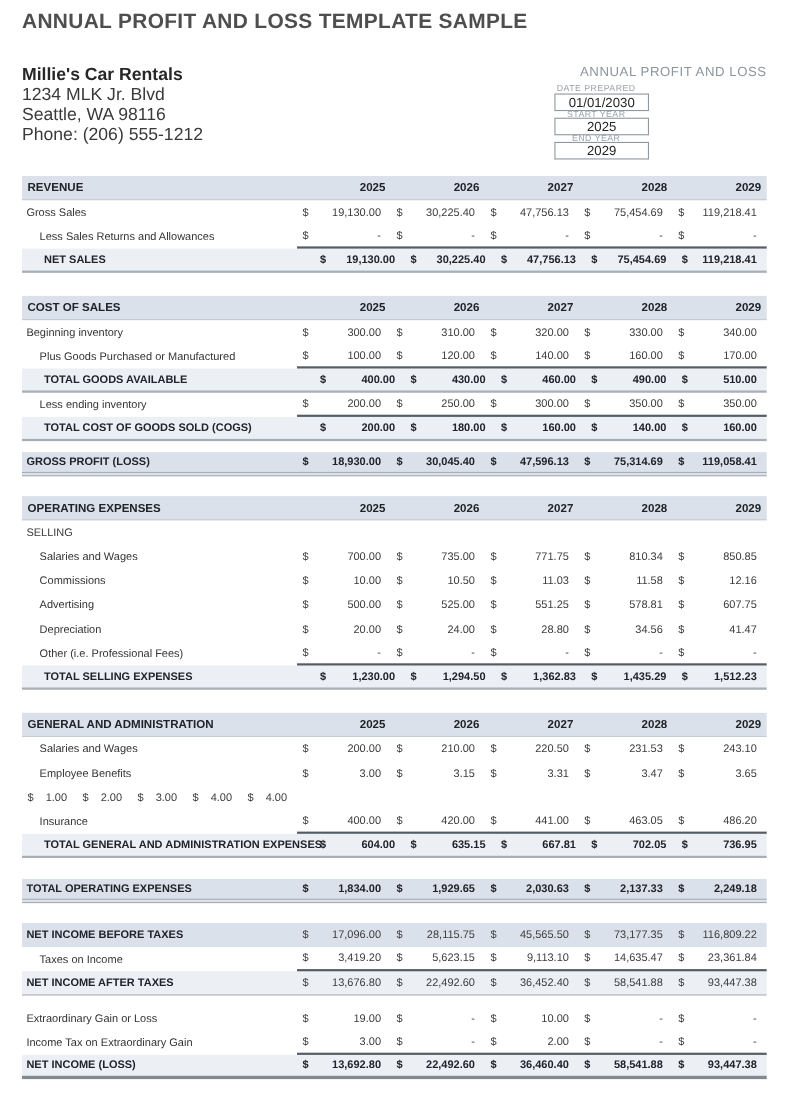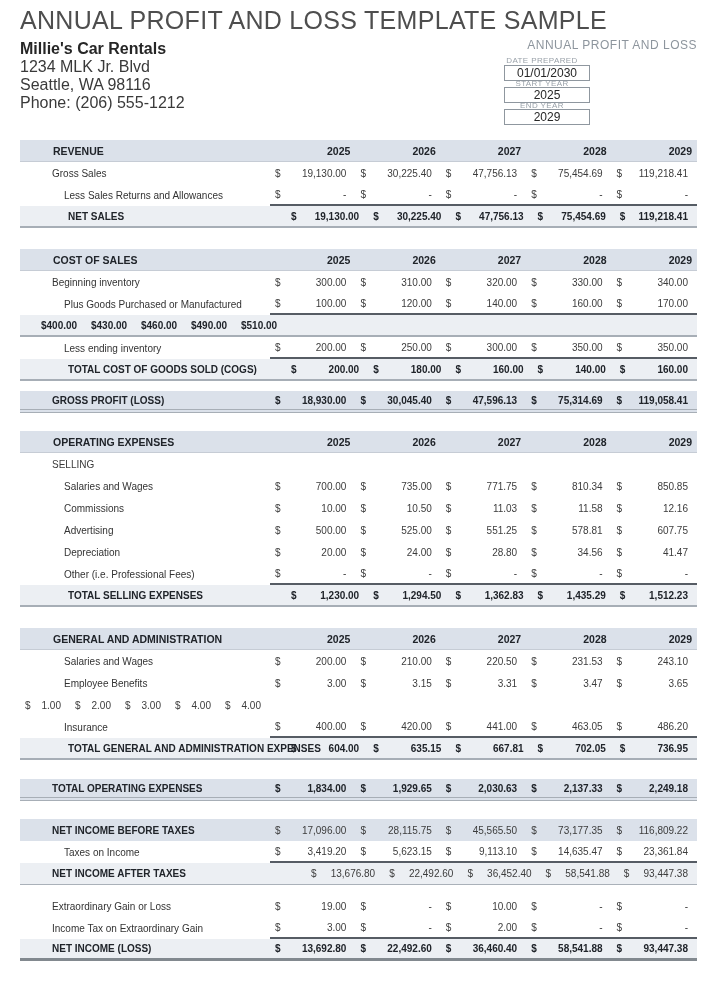--- a/index.html
+++ b/index.html
@@ -5,22 +5,22 @@
   * { box-sizing: border-box; margin: 0; padding: 0; }
   html, body { width: 717px; height: 1005px; background: #ffffff; overflow: hidden; }
   body {
     font-family: "Liberation Sans", sans-serif;
     color: var(--body-text, #3c3c3c);
     font-size: 10px;
   }
   .page { padding: 8px 20px 0 20px; }
 
   .page-title {
-    font-size: 25px; font-weight: normal; letter-spacing: 0.3px;
-    color: var(--title-text, #4e4e4e); line-height: 24px; margin-bottom: 4px;
+    font-size: 19px; font-weight: bold; letter-spacing: 0.3px;
+    color: var(--title-text, #4e4e4e); line-height: 24px; margin-bottom: 24px;
   }
 
   .header-row { display: flex; justify-content: space-between; align-items: flex-start; }
   .company-name { font-size: 16px; font-weight: bold; color: #262626; margin-top: 4px; }
   .company-line { font-size: 16px; color: #3a3a3a; }
 
   .info-panel { width: 300px; }
   .report-heading {
     font-size: 12px; font-weight: normal; letter-spacing: 0.5px;
     color: var(--report-heading, #8d959d); text-align: right; line-height: 18px; margin-bottom: 5px;
@@ -45,21 +45,21 @@
   .sec-operating-expenses { margin-top: 18px; }
   .sec-general-admin { margin-top: 21px; }
   .sec-total-operating-expenses { margin-top: 19px; }
   .sec-net-income-taxes { margin-top: 18px; }
   .sec-extraordinary { margin-top: 10px; }
 
   .row {
     display: grid; grid-template-columns: 250px 1fr;
     height: 22px; align-items: stretch; font-size: 10px;
   }
-  .row .label { display: flex; align-items: center; padding-left: 4px; white-space: nowrap; color: #333; margin-left: 28px; }
+  .row .label { display: flex; align-items: center; padding-left: 4px; white-space: nowrap; color: #333; }
   .row .nums { display: grid; grid-template-columns: repeat(5, 1fr); height: 100%; }
   .group { display: flex; align-items: center; justify-content: space-between; padding: 0 9px 0 5px; overflow: hidden; }
   .amt { white-space: nowrap; }
 
   .item-indent .label { padding-left: 16px; }
   .subheader .label { color: #3a3a3a; }
 
   .header { background: var(--header-fill, #dbe1ea); font-weight: bold; border-bottom: 1px solid #c6ccd5; }
   .header .label { color: #20242a; padding-left: 5px; font-size: 10.5px; }
   .header .group { justify-content: flex-end; padding-right: 5px; }
@@ -67,21 +67,21 @@
 
   .total { background: var(--total-fill, #eceff3); font-weight: bold; border-bottom: 2px solid var(--gray-rule, #a7aeb6); padding-left: 16px; }
   .total .label, .total .amt, .total .cur { color: #20242a; }
 
   .emphasis { background: var(--header-fill, #dbe1ea); font-weight: bold; border-bottom: 4px double var(--gray-rule, #a7aeb6); }
   .emphasis .label, .emphasis .amt, .emphasis .cur { color: #20242a; }
 
   .emphasis-plain { background: var(--header-fill, #dbe1ea); }
   .emphasis-plain .label { font-weight: bold; color: #20242a; }
 
-  .total-plain { background: var(--total-fill, #eceff3); border-bottom: 1px solid #aab1b9; gap: 36px; }
+  .total-plain { background: var(--total-fill, #eceff3); border-bottom: 1px solid #aab1b9; }
   .total-plain .label { font-weight: bold; color: #20242a; }
 
   .grand { background: var(--total-fill, #eceff3); font-weight: bold; border-bottom: 3px solid var(--final-rule, #82898f); }
   .grand .label, .grand .amt, .grand .cur { color: #20242a; }
 
   .underline .nums { border-bottom: 2px solid var(--dark-rule, #565c64); }
 </style>
 </head>
 <body>
 
@@ -279,20 +279,21 @@
               <span class="cur">$</span>
               <span class="amt">160.00</span>
             </div>
             <div class="group">
               <span class="cur">$</span>
               <span class="amt">170.00</span>
             </div>
           </div>
         </div>
         <div class="row total">
+          <div class="label">TOTAL GOODS AVAILABLE</div>
           <div class="nums">
             <div class="group">
               <span class="cur">$</span>
               <span class="amt">400.00</span>
             </div>
             <div class="group">
               <span class="cur">$</span>
               <span class="amt">430.00</span>
             </div>
             <div class="group">

